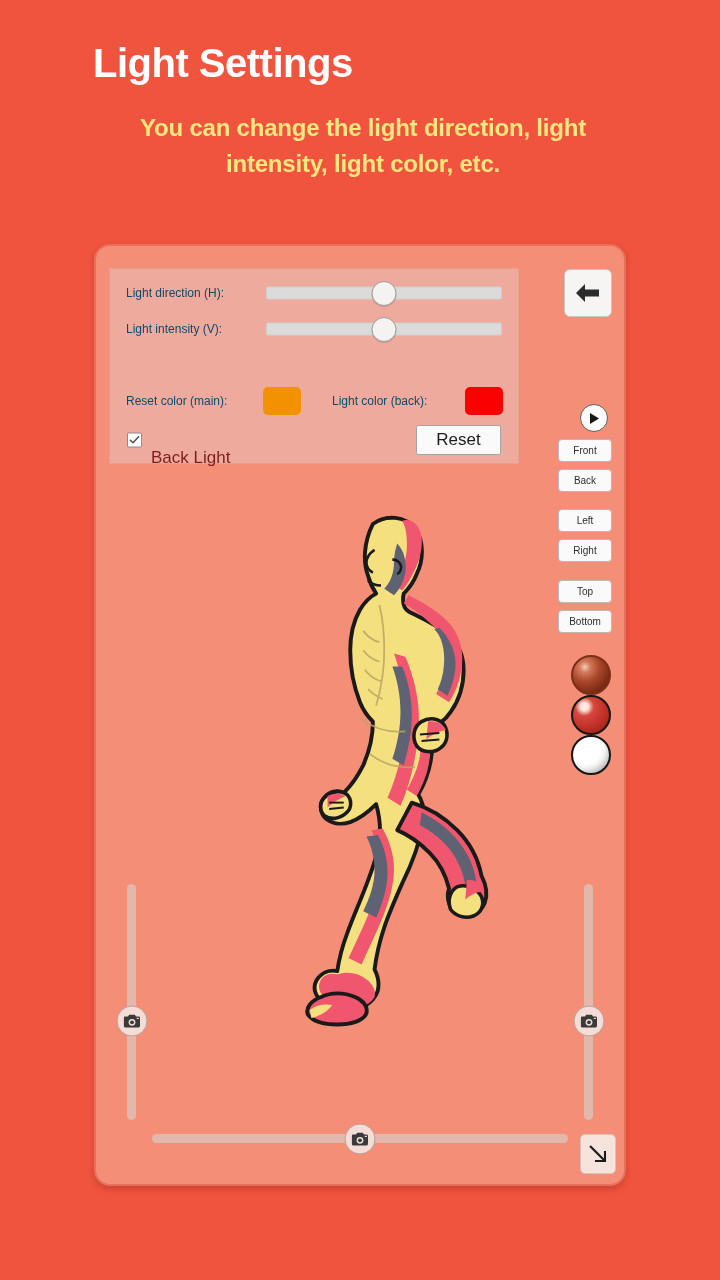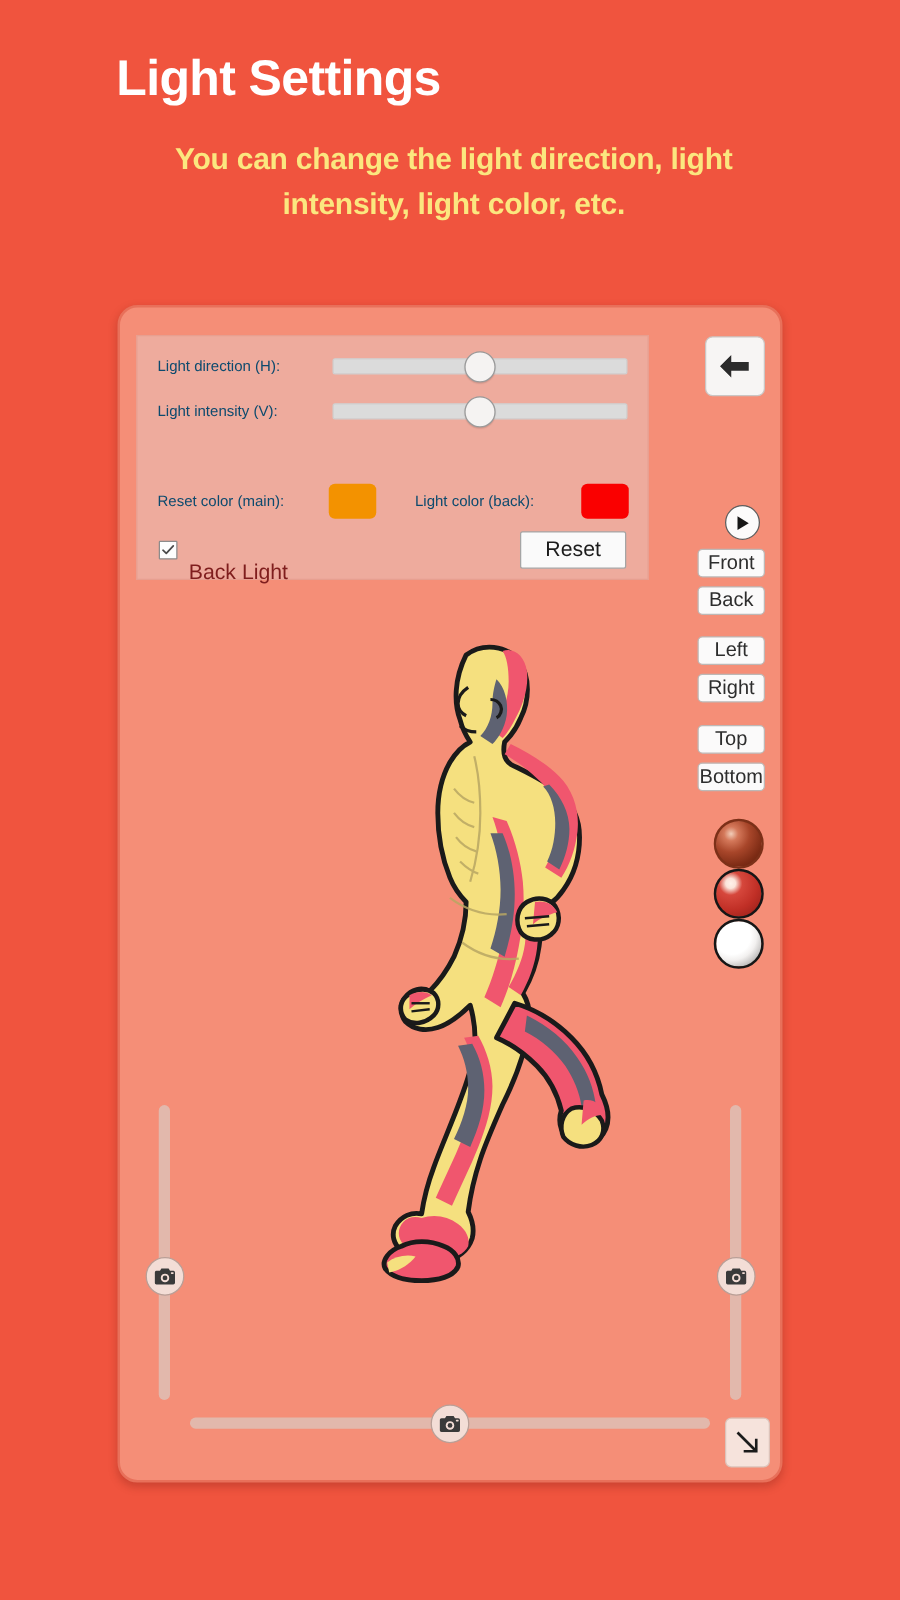--- a/index.html
+++ b/index.html
@@ -101,21 +101,21 @@
   .play-btn {
     position: absolute; right: 16px; top: 158px;
     width: 28px; height: 28px; border-radius: 50%;
     background: #fcfbfb; border: 1px solid #5e5e5e;
     display: flex; align-items: center; justify-content: center;
   }
   .view-btn {
     position: absolute; right: 12px;
     width: 54px; height: 23px;
     background: #fbfafa; border: 1px solid #bdb8b6; border-radius: 4px;
-    font-size: 16px; color: #2d2d2d;
+    font-size: 10px; color: #2d2d2d;
     display: flex; align-items: center; justify-content: center;
   }
   .sphere {
     position: absolute; right: 13px;
     width: 40px; height: 40px; border-radius: 50%;
     border: 2px solid #1d1d1d;
   }
 
   
   .vtrack {

